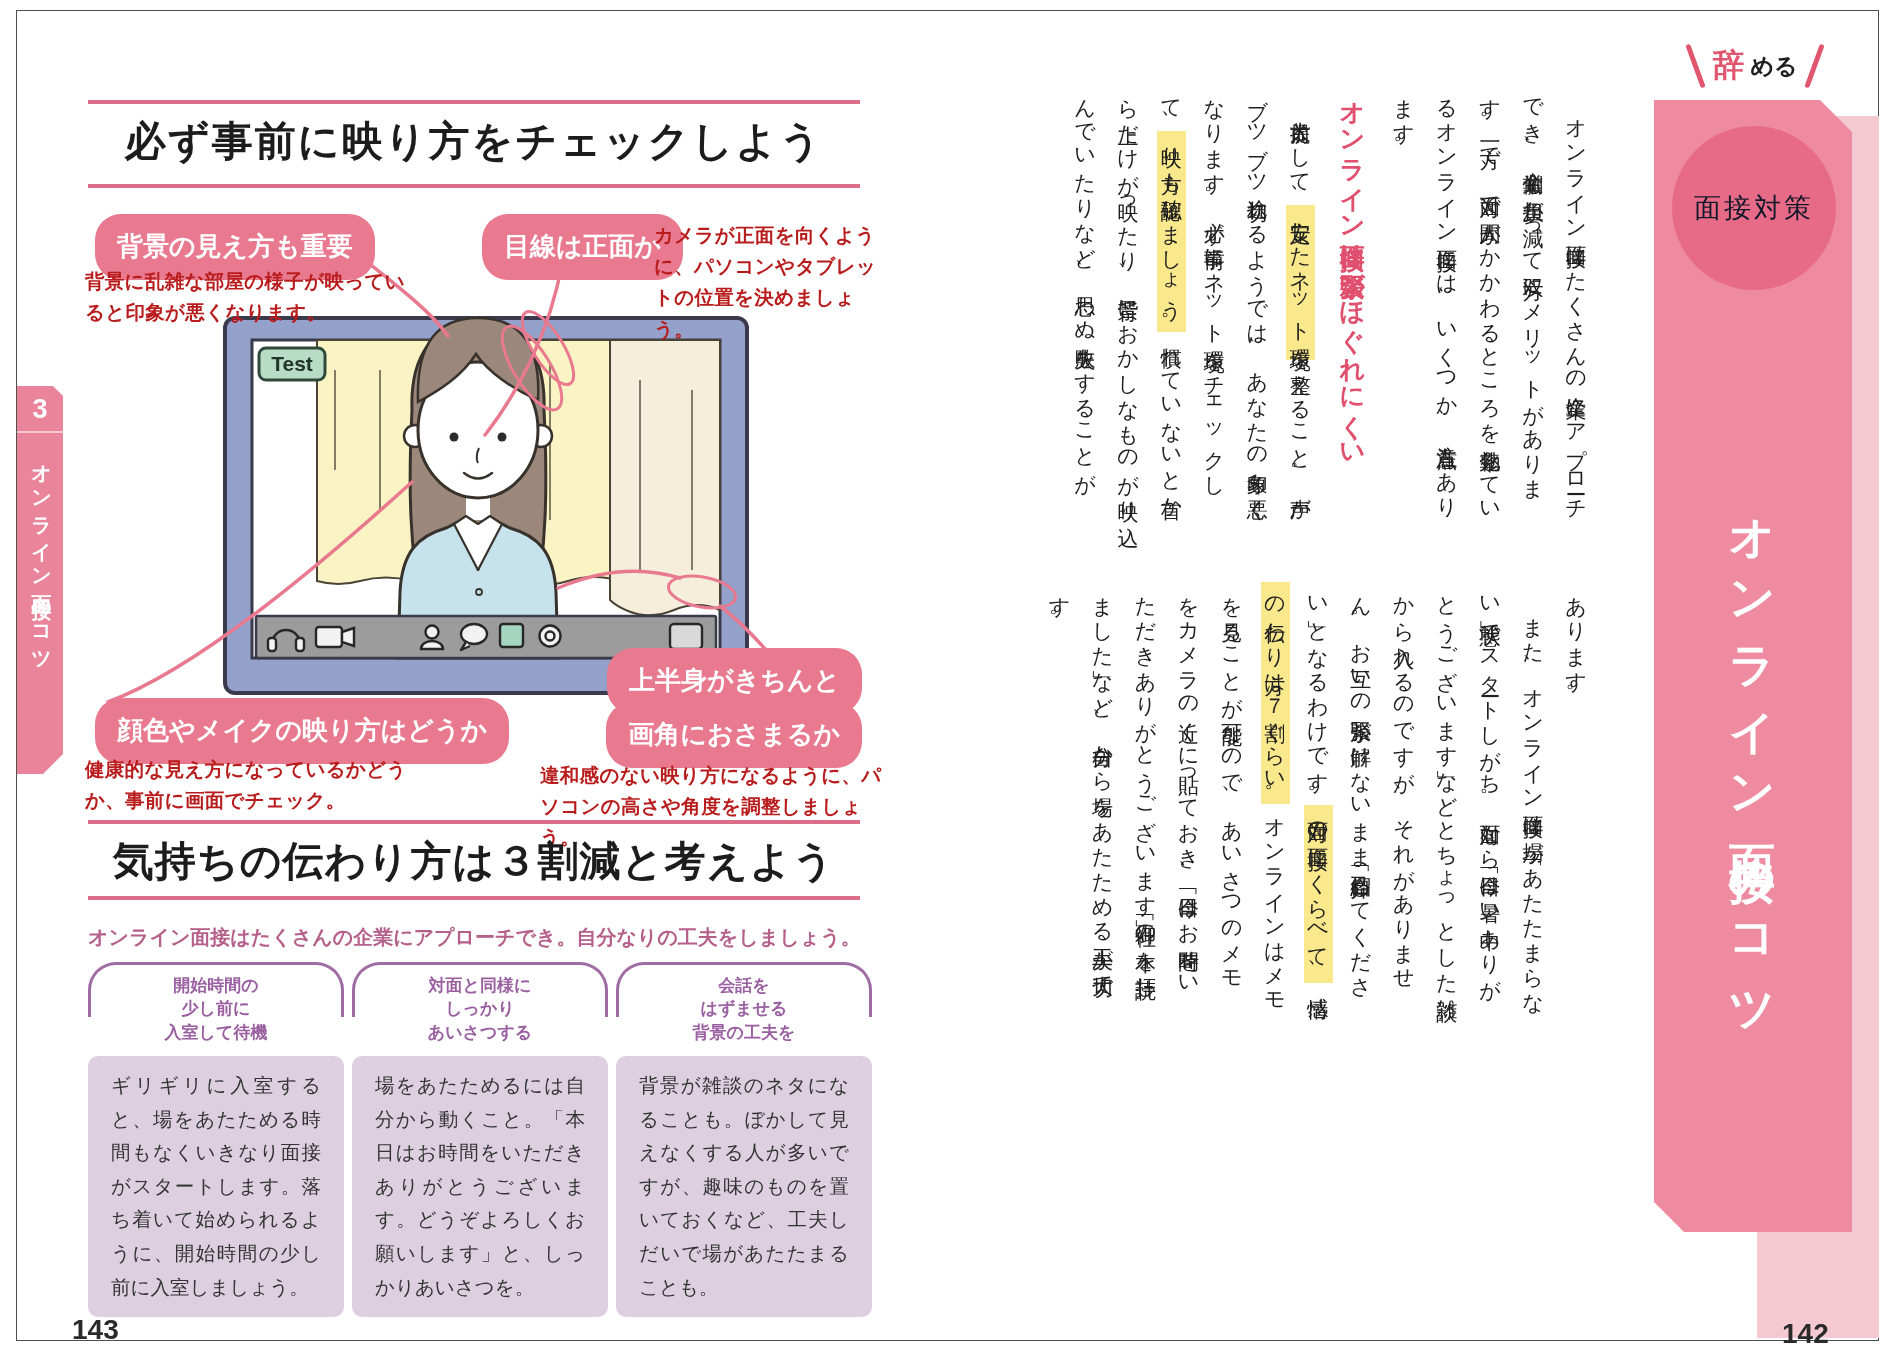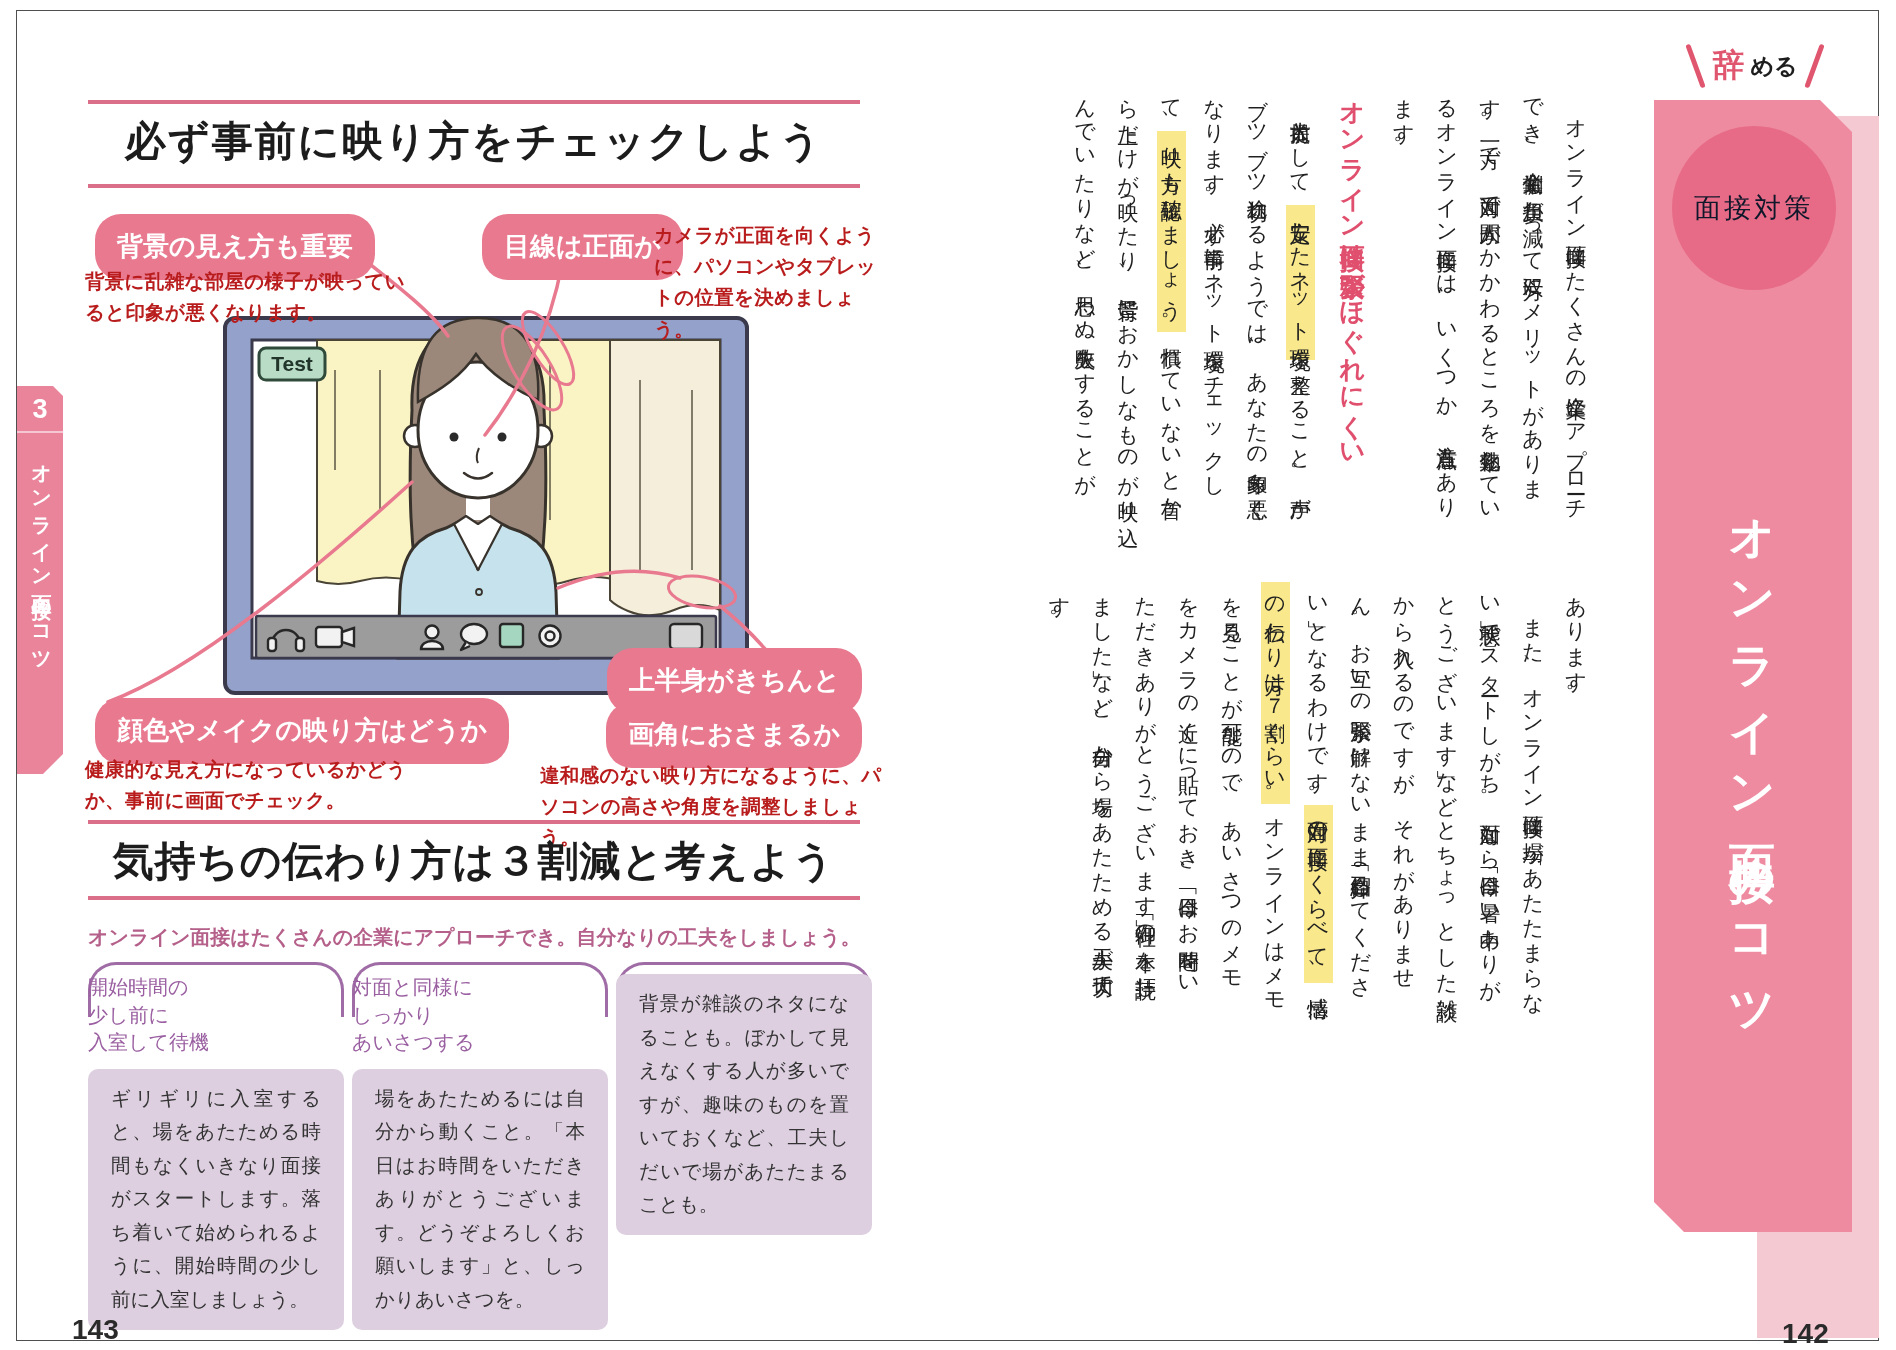--- a/index.html
+++ b/index.html
@@ -42,21 +42,21 @@
   .cap-face{left:85px;top:754px;width:340px;}
   .cap-frame{left:540px;top:760px;width:352px;}
 
   .illu{left:80px;top:240px;width:800px;height:480px;}
 
   
   .tip{width:256px;top:962px;}
   .tip1{left:88px;} .tip2{left:352px;} .tip3{left:616px;}
   .tip-arc{position:absolute;top:0;left:0;right:0;height:52px;border:3px solid #a06ca6;
     border-bottom:none;border-radius:28px 28px 0 0;}
-  .tip-title{position:relative;margin-top:12px;text-align:left;font-size:20px;font-weight:400;
+  .tip-title{position:relative;margin-top:12px;text-align:center;font-size:17px;font-weight:700;
     color:#9a5fa1;line-height:1.38;}
   .tip-body{position:relative;margin-top:12px;background:#ddcfe0;border-radius:10px;
     padding:13px 23px;font-size:19.5px;line-height:1.72;color:#333;font-weight:500;text-align:justify;}
 
   .pagenum{font-size:28px;font-weight:700;color:#2a2a2a;margin-top:42px;}
   .pn-left{left:72px;top:1272px;}
   .pn-right{left:1782px;top:1276px;}
 
   
   .quit-tab{left:1655px;top:34px;width:200px;height:64px;display:flex;align-items:center;justify-content:center;gap:14px;}
@@ -211,20 +211,25 @@
   <div class="tip-arc"></div>
   <div class="tip-title">
     <span>対面と同様に</span><br>
     <span>しっかり</span><br>
     <span>あいさつする</span>
   </div>
   <div class="tip-body">場をあたためるには自分から動くこと。「本日はお時間をいただきありがとうございます。どうぞよろしくお願いします」と、しっかりあいさつを。</div>
 </div>
 <div class="abs tip tip3">
   <div class="tip-arc"></div>
+  <div class="tip-title">
+    <span>会話を</span><br>
+    <span>はずませる</span><br>
+    <span>背景の工夫を</span>
+  </div>
   <div class="tip-body">背景が雑談のネタになることも。ぼかして見えなくする人が多いですが、趣味のものを置いておくなど、工夫しだいで場があたたまることも。</div>
 </div>
 
 <div class="abs pagenum pn-left">143</div>
 
 <div class="abs quit-tab">
   <span class="slash slash-l"></span>
   <span class="quit-accent">辞</span>
   <span class="quit-rest">める</span>
   <span class="slash slash-r"></span>

